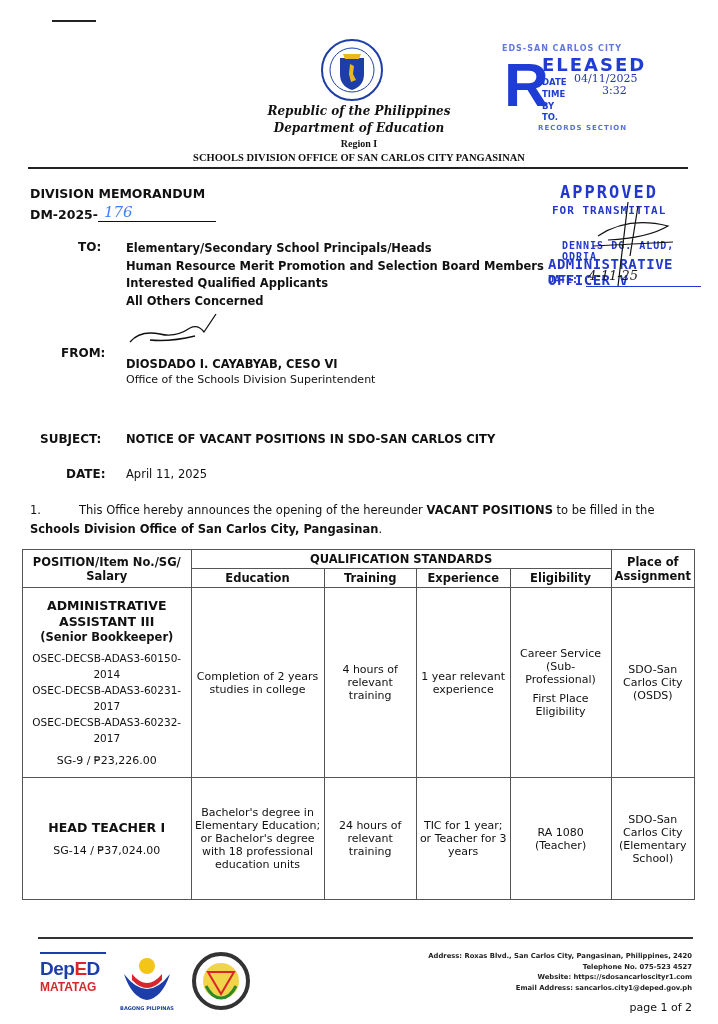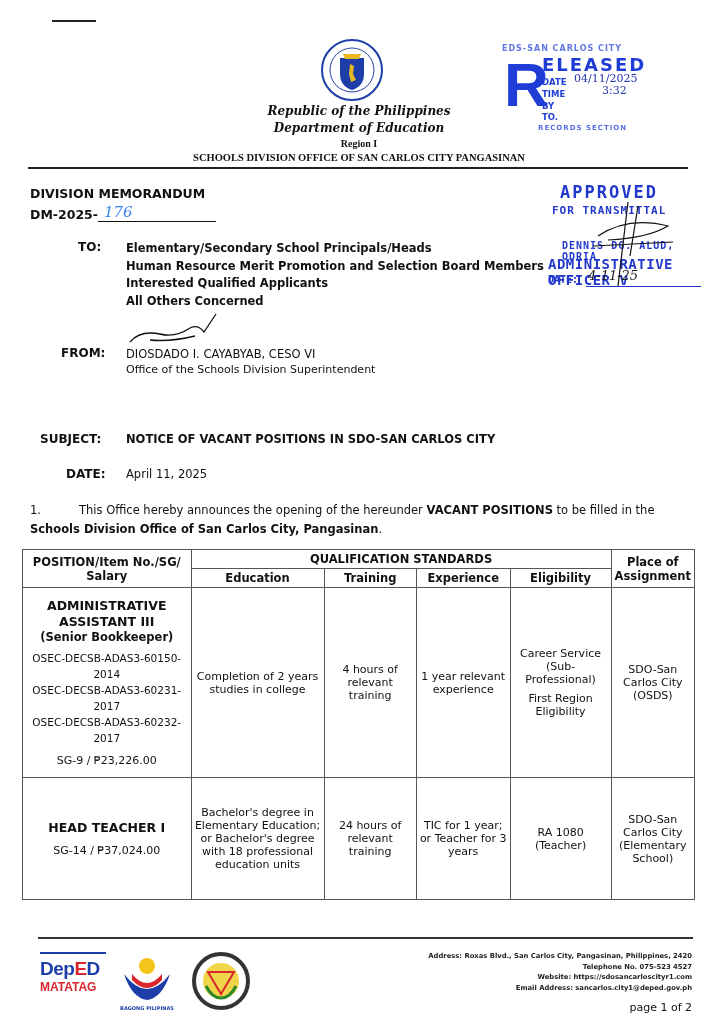--- a/index.html
+++ b/index.html
@@ -30,21 +30,21 @@
   .stamp-app .uline { position:absolute; left:38px; top:104px; width:115px; height:1px; background:#2238cc; }
   .memo-title { left:30px; top:186px; font-size:12.5px; font-weight:bold; }
   .memo-num { left:30px; top:203px; font-size:12.5px; font-weight:bold; }
   .memo-num .hw { font-family:"DejaVu Serif", serif; font-style:italic; font-weight:normal; color:#3b82f6; font-size:15px; margin-left:6px; }
   .memo-num .ul { display:inline-block; width:118px; border-bottom:1px solid #111; vertical-align:bottom; position:relative; }
   .lbl { font-weight:bold; font-size:12px; }
   .to-lbl { left:78px; top:240px; }
   .to-list { left:126px; top:240px; font-size:11.5px; font-weight:bold; line-height:17.5px; }
   .from-lbl { left:61px; top:346px; }
   .from-block { left:126px; top:346px; font-size:11px; line-height:16px; }
-  .from-block .name { font-weight:normal; font-size:11.5px; }
+  .from-block .name { font-weight:bold; font-size:11.5px;margin-top:10px; }
   .sig { font-family:"DejaVu Serif", serif; font-style:italic; color:#111; }
   .subj-lbl { left:40px; top:432px; }
   .subj { left:126px; top:432px; font-size:11.5px; font-weight:bold; }
   .date-lbl { left:66px; top:467px; }
   .date { left:126px; top:467px; font-size:11.5px; }
   .para { left:30px; top:501px; width:660px; font-size:11.5px; line-height:19px; }
   table.pos { position:absolute; left:22px; top:549px; width:673px; border-collapse:collapse; font-size:11px; }
   table.pos th, table.pos td { border:1px solid #555; text-align:center; vertical-align:middle; padding:2px 3px; }
   table.pos th { font-weight:bold; font-size:11.5px; }
   .c1 { width:165px; } .c2 { width:131px; } .c3 { width:88px; } .c4 { width:88px; } .c5 { width:96px; }
@@ -158,21 +158,21 @@
         <div>OSEC-DECSB-ADAS3-60231-2017</div>
         <div>OSEC-DECSB-ADAS3-60232-2017</div>
       </div>
       <div class="sal">SG-9 / ₱23,226.00</div>
     </td>
     <td>Completion of 2 years studies in college</td>
     <td>4 hours of relevant training</td>
     <td>1 year relevant experience</td>
     <td>
       <div>Career Service (Sub-Professional)</div>
-      <div class="elig2">First Region Eligibility</div>
+      <div class="elig2">First Place Eligibility</div>
     </td>
     <td>SDO-San Carlos City (OSDS)</td>
   </tr>
   <tr style="height:122px">
     <td>
       <div class="pos-title">HEAD TEACHER I</div>
       <div class="sal">SG-14 / ₱37,024.00</div>
     </td>
     <td>Bachelor's degree in Elementary Education; or Bachelor's degree with 18 professional education units</td>
     <td>24 hours of relevant training</td>

